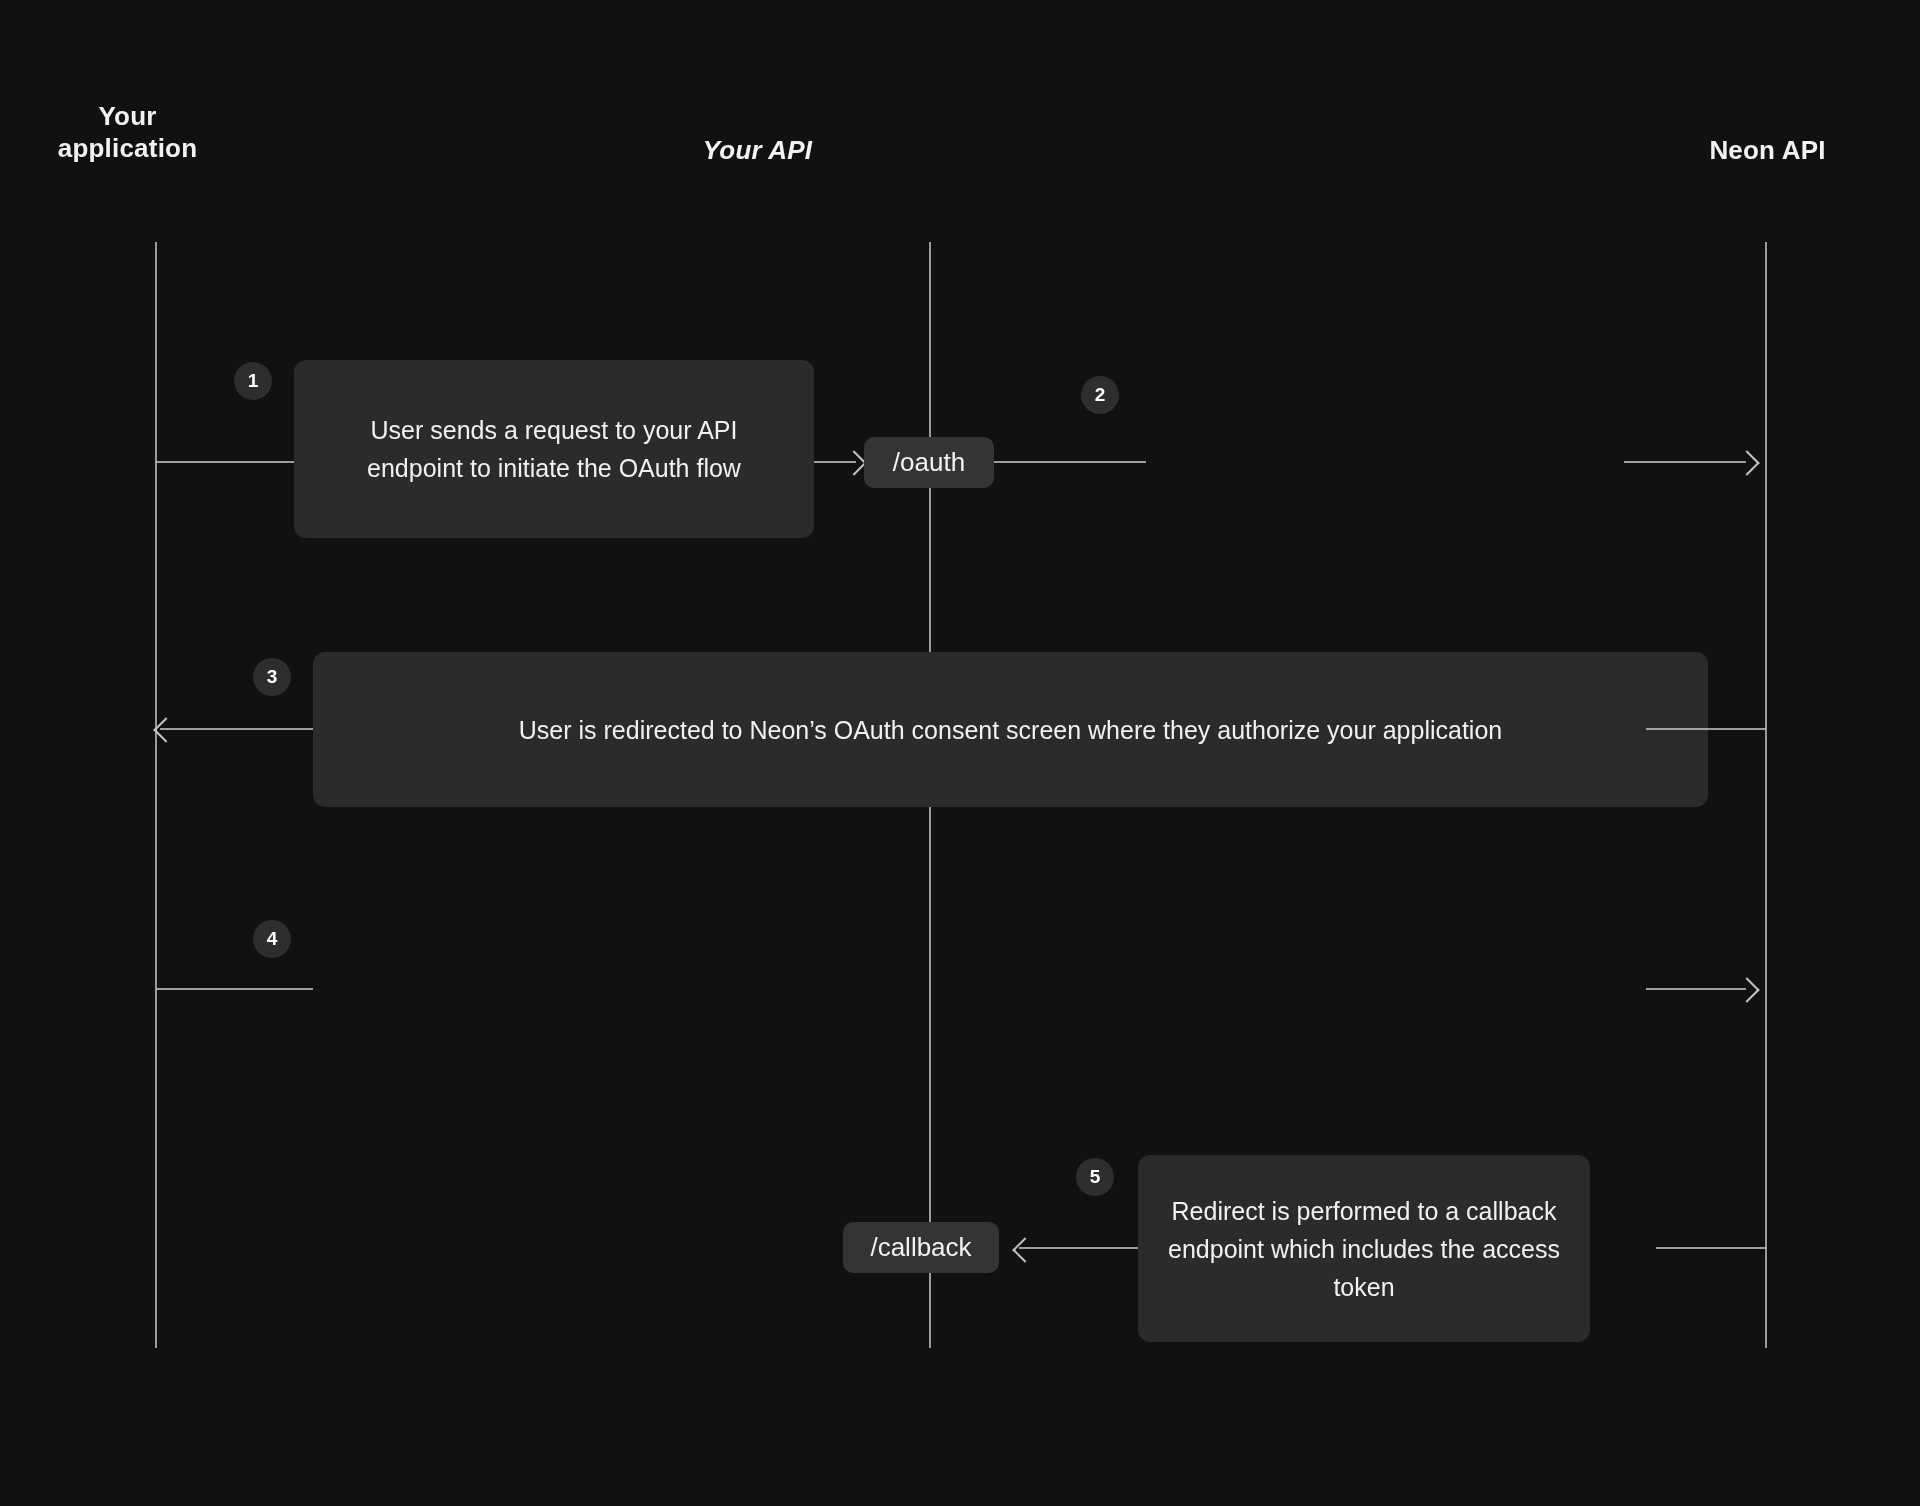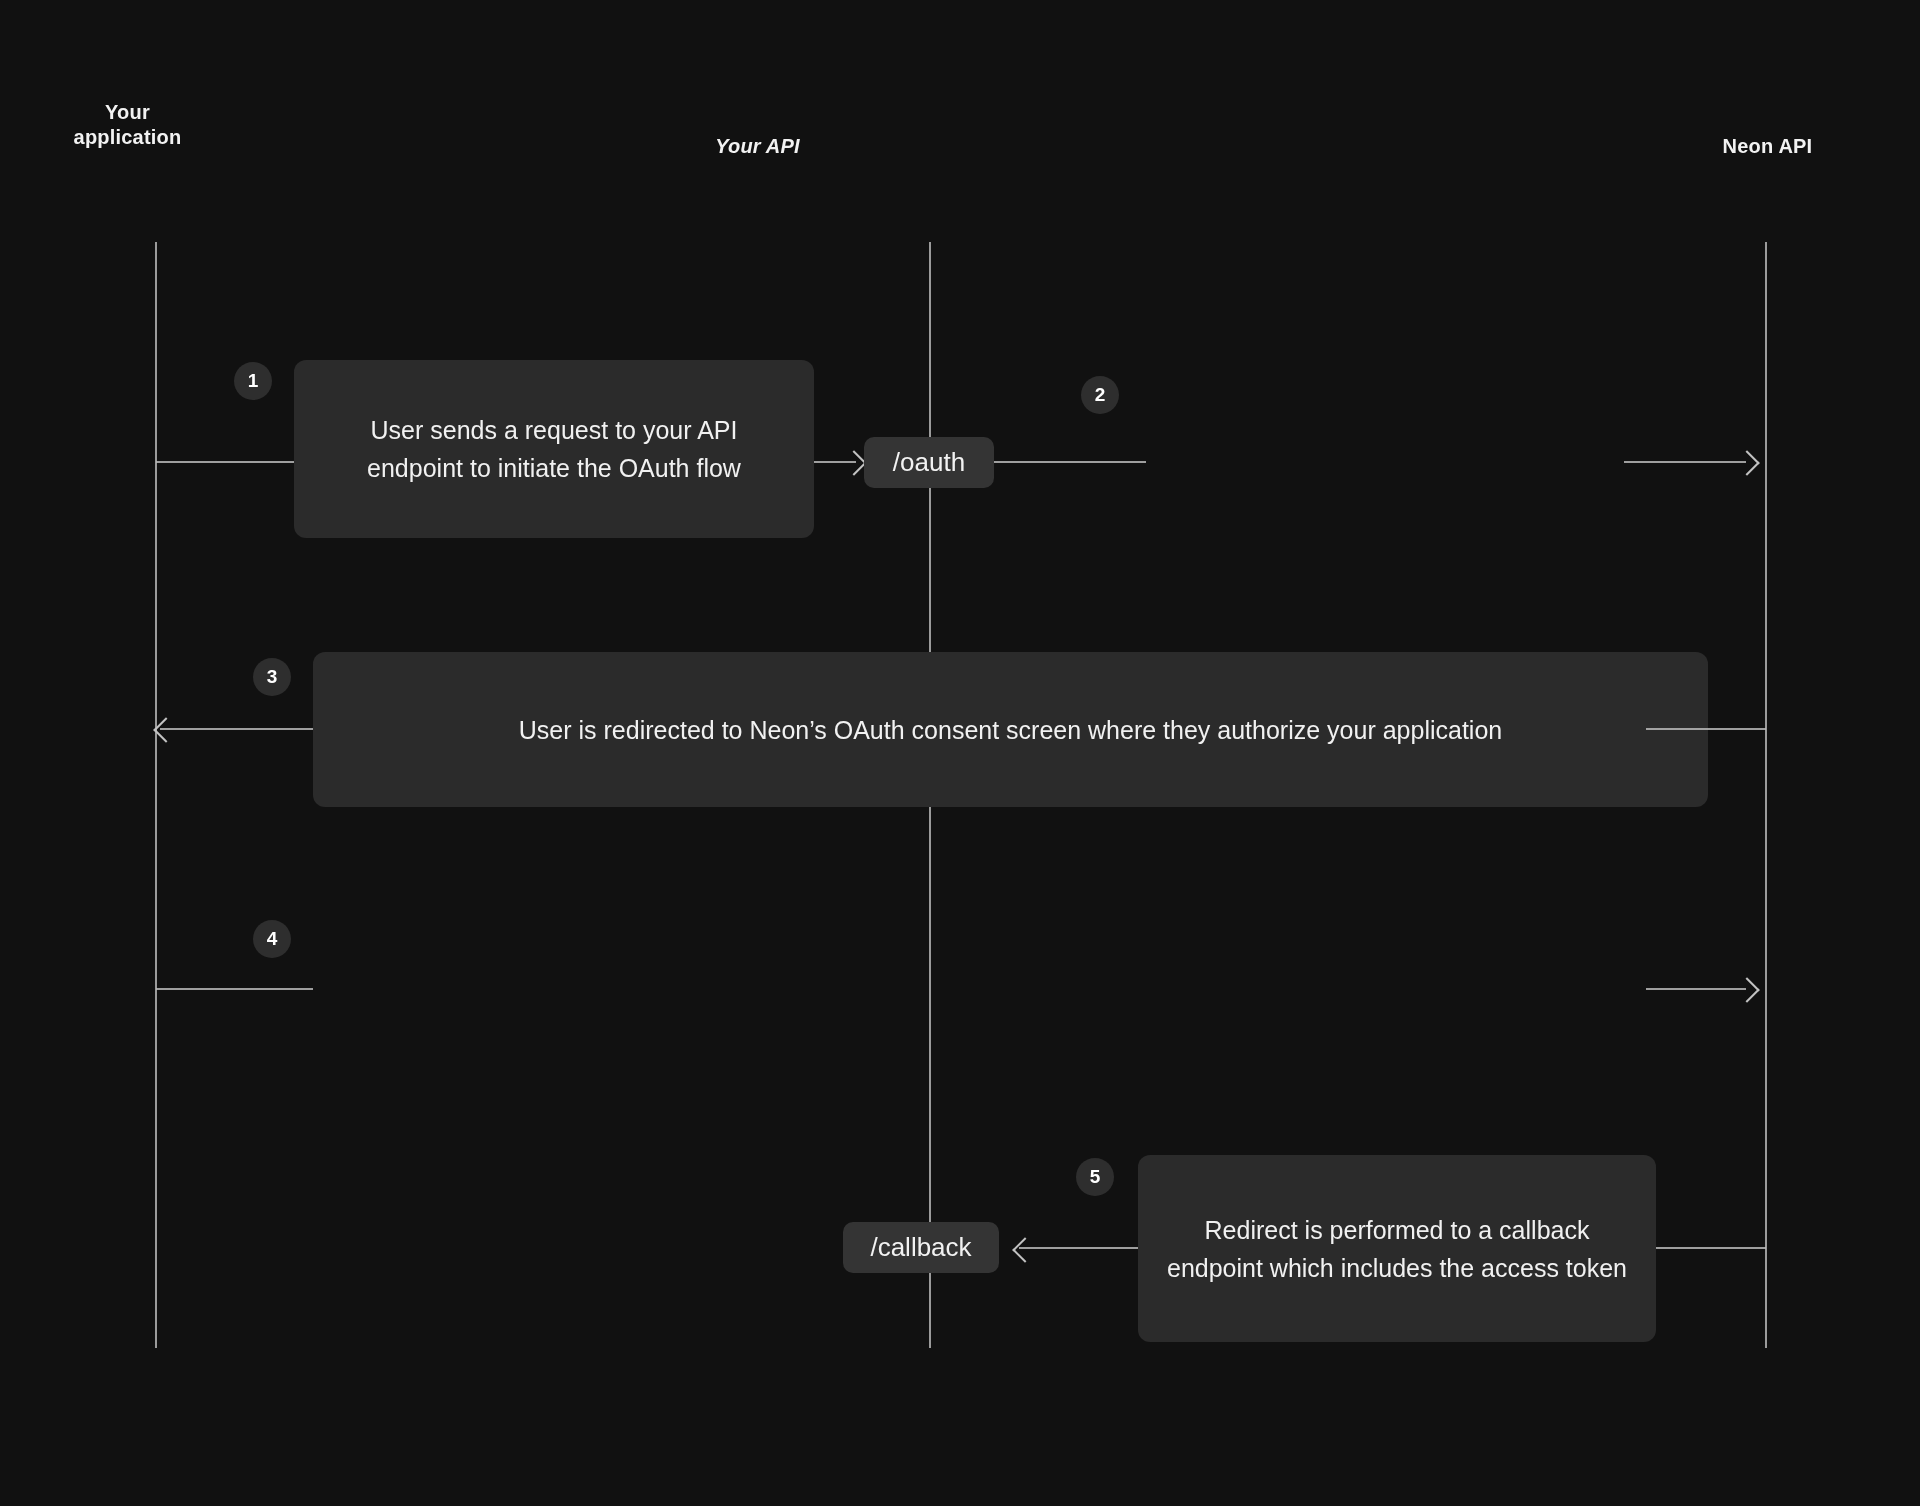--- a/index.html
+++ b/index.html
@@ -26,21 +26,21 @@
   .lifeline {
     position: absolute;
     width: 2px;
     background: #c9c9c9;
     opacity: .75;
   }
 
   .lane-label {
     position: absolute;
     color: #f2f2f2;
-    font-size: 20px;
+    font-size: 26px;
     font-weight: 700;
     line-height: 1.24;
     text-align: center;
     white-space: pre-line;
     letter-spacing: .2px;
   }
 
   
   .conn {
     position: absolute;
@@ -165,19 +165,19 @@
   <div class="conn" style="left:1646px; top:988px; width:100px;"></div>
   <div class="arrowhead right" style="left:1738px; top:981px;"></div>
 
   <div class="pill" style="left:843px; top:1222px; width:156px; height:51px;">/callback</div>
 
   <div class="arrowhead left" style="left:1016px; top:1241px;"></div>
   <div class="conn" style="left:1019px; top:1247px; width:119px;"></div>
 
   <div class="badge" style="left:1076px; top:1158px;">5</div>
 
-  <div class="step-box" style="left:1138px; top:1155px; width:518px; height:187px;">
+  <div class="step-box" style="left:1138px; top:1155px; width:452px; height:187px;">
     <div class="step-text">Redirect is performed to a callback endpoint which includes the access token</div>
   </div>
 
   <div class="conn" style="left:1656px; top:1247px; width:110px;"></div>
 
 </div>
 
 </body></html>

